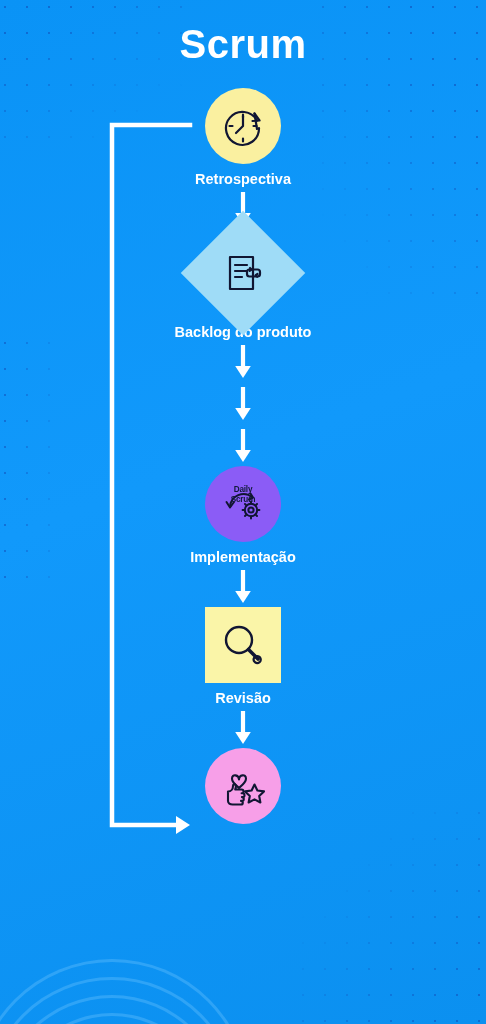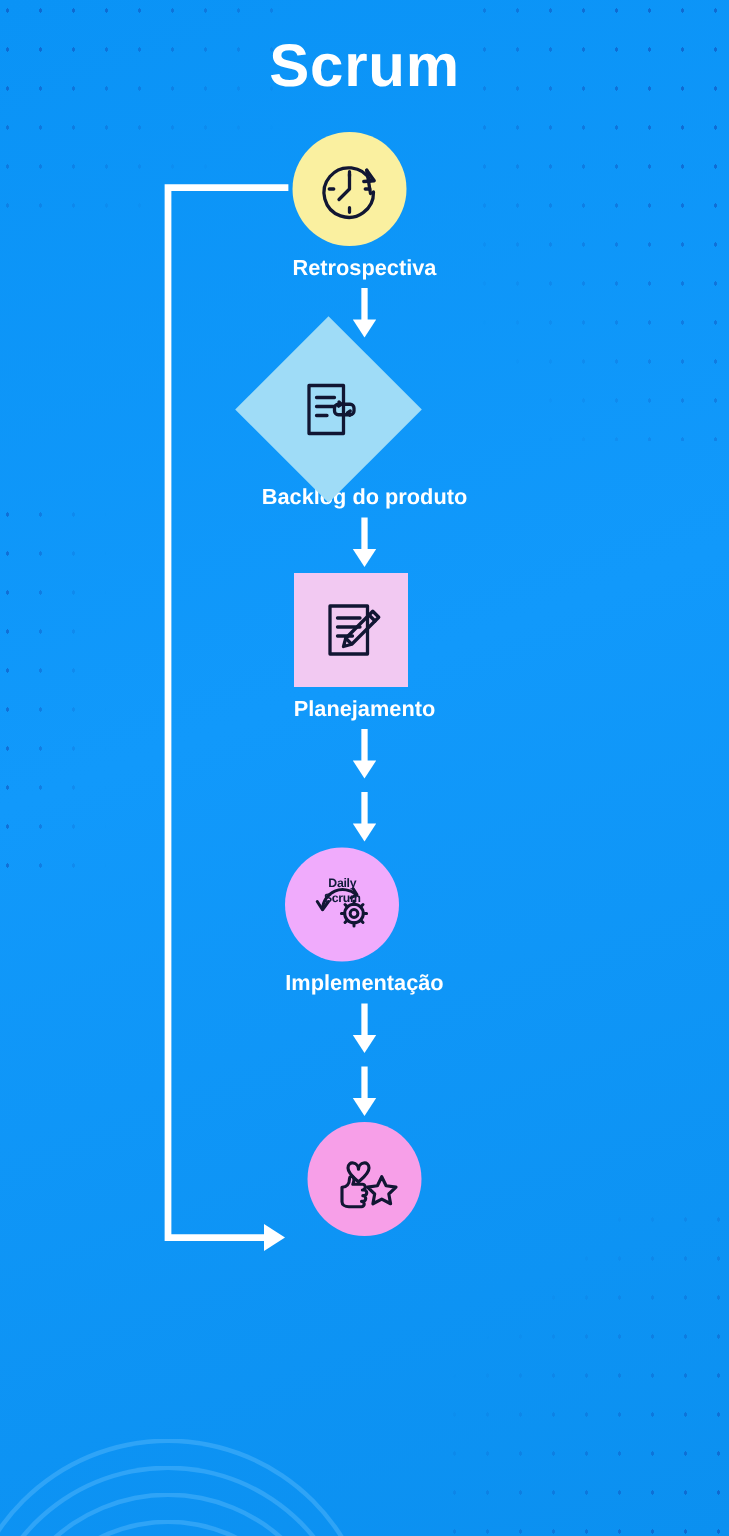--- a/index.html
+++ b/index.html
@@ -76,21 +76,21 @@
 
   
   #flow {
     position:absolute;
     left:0; right:0; top:88px;
     z-index:4;
     display:flex;
     flex-direction:column;
     align-items:center;
   }
-  .node { display:flex; flex-direction:column; }
+  .node { display:flex; flex-direction:column; align-items:center; }
   .shape {
     position:relative;
     display:flex; align-items:center; justify-content:center;
   }
   .shape.circle  { width:76px; height:76px; border-radius:50%; }
   .shape.square  { width:76px; height:76px; }
   .shape.diamond { width:88px; height:88px; transform:rotate(45deg); }
   .shape.diamond > svg { transform:rotate(-45deg); }
   .node-label {
     margin-top:7px;
@@ -166,46 +166,34 @@
     </svg>
       </div>
       <div class="node-label">Backlog do produto</div>
     </div>
     <div style="margin: 4px 0px 2px;">
       <svg class="connector" width="18" height="36" viewBox="0 0 18 36">
             <path d="M9 1 v22" stroke="#ffffff" stroke-width="4.2" stroke-linecap="butt"></path>
             <path d="M1.2 22 L9 34 L16.8 22 Z" fill="#ffffff"></path>
           </svg>
     </div>
-    <div class="node">
-      <div class="shape square" style="background: rgb(242, 201, 242);">
-    <svg width="48" height="48" viewBox="0 0 48 48" fill="none" stroke="#111633" stroke-width="2.2" stroke-linecap="round" stroke-linejoin="round">
-      <rect x="10" y="8" width="25" height="32"></rect>
-      <path d="M15 16 h15 M15 22 h15 M15 28 h10"></path>
-      <path d="M38.5 11.5 l4 4 l-18 18 l-5.5 1.5 l1.5 -5.5 z"></path>
-      <path d="M36 14 l4 4"></path>
-      <path d="M20.5 29.5 l3.5 3.5"></path>
-    </svg>
-      </div>
-      <div class="node-label">Planejamento</div>
-    </div>
-    <div style="margin: 4px 0px 2px;">
-      <svg class="connector" width="18" height="36" viewBox="0 0 18 36">
-            <path d="M9 1 v22" stroke="#ffffff" stroke-width="4.2" stroke-linecap="butt"></path>
-            <path d="M1.2 22 L9 34 L16.8 22 Z" fill="#ffffff"></path>
-          </svg>
-    </div>
-    <div style="margin: 4px 0px 2px;">
-      <svg class="connector" width="18" height="36" viewBox="0 0 18 36">
-            <path d="M9 1 v22" stroke="#ffffff" stroke-width="4.2" stroke-linecap="butt"></path>
-            <path d="M1.2 22 L9 34 L16.8 22 Z" fill="#ffffff"></path>
-          </svg>
-    </div>
-    <div class="node">
-      <div class="shape circle" style="background: #f0abfc;">
+    <div style="margin: 4px 0px 2px;">
+      <svg class="connector" width="18" height="36" viewBox="0 0 18 36">
+            <path d="M9 1 v22" stroke="#ffffff" stroke-width="4.2" stroke-linecap="butt"></path>
+            <path d="M1.2 22 L9 34 L16.8 22 Z" fill="#ffffff"></path>
+          </svg>
+    </div>
+    <div style="margin: 4px 0px 2px;">
+      <svg class="connector" width="18" height="36" viewBox="0 0 18 36">
+            <path d="M9 1 v22" stroke="#ffffff" stroke-width="4.2" stroke-linecap="butt"></path>
+            <path d="M1.2 22 L9 34 L16.8 22 Z" fill="#ffffff"></path>
+          </svg>
+    </div>
+    <div class="node">
+      <div class="shape circle" style="background: #8b5cf6;">
     <svg width="54" height="54" viewBox="0 0 54 54" fill="none" stroke="#111633" stroke-width="2" stroke-linecap="round" stroke-linejoin="round">
       <path d="M14 30 A13.5 13.5 0 0 1 36.5 20.5"></path>
       <path d="M10.5 25 L14 30.5 L18 25"></path>
       <path d="M34.5 16.5 L37 20.5 L33 22.5"></path>
       <circle cx="35" cy="33" r="6.2"></circle>
       <circle cx="35" cy="33" r="2.6"></circle>
       <path d="M35 24.6 v2.2 M35 39.2 v2.2 M26.6 33 h2.2 M41.2 33 h2.2
                M29 27 l1.6 1.6 M39.4 37.4 l1.6 1.6 M41 27 l-1.6 1.6 M30.6 37.4 l-1.6 1.6"></path>
     </svg>
         <div class="daily-text">
@@ -213,20 +201,30 @@
           <div>Scrum</div>
         </div>
       </div>
       <div class="node-label">Implementação</div>
     </div>
     <div style="margin: 4px 0px 2px;">
       <svg class="connector" width="18" height="36" viewBox="0 0 18 36">
             <path d="M9 1 v22" stroke="#ffffff" stroke-width="4.2" stroke-linecap="butt"></path>
             <path d="M1.2 22 L9 34 L16.8 22 Z" fill="#ffffff"></path>
           </svg>
+    </div>
+    <div class="node">
+      <div class="shape square" style="background: rgb(250, 245, 168);">
+    <svg width="52" height="52" viewBox="0 0 52 52" fill="none" stroke="#111633" stroke-width="2.4" stroke-linecap="round" stroke-linejoin="round">
+      <circle cx="22" cy="21" r="13"></circle>
+      <path d="M31.5 30.5 L41 40" stroke-width="3.6"></path>
+      <path d="M40 37 a3.6 3.6 0 0 1 2.6 6.2 a3.6 3.6 0 0 1 -5.4 -4.6 z" stroke-width="2.2"></path>
+    </svg>
+      </div>
+      <div class="node-label">Revisão</div>
     </div>
     <div style="margin: 4px 0px 2px;">
       <svg class="connector" width="18" height="36" viewBox="0 0 18 36">
             <path d="M9 1 v22" stroke="#ffffff" stroke-width="4.2" stroke-linecap="butt"></path>
             <path d="M1.2 22 L9 34 L16.8 22 Z" fill="#ffffff"></path>
           </svg>
     </div>
     <div class="node">
       <div class="shape circle" style="background: rgb(247, 159, 232);">
     <svg width="52" height="52" viewBox="0 0 52 52" fill="none" stroke="#111633" stroke-width="2.1" stroke-linecap="round" stroke-linejoin="round">

